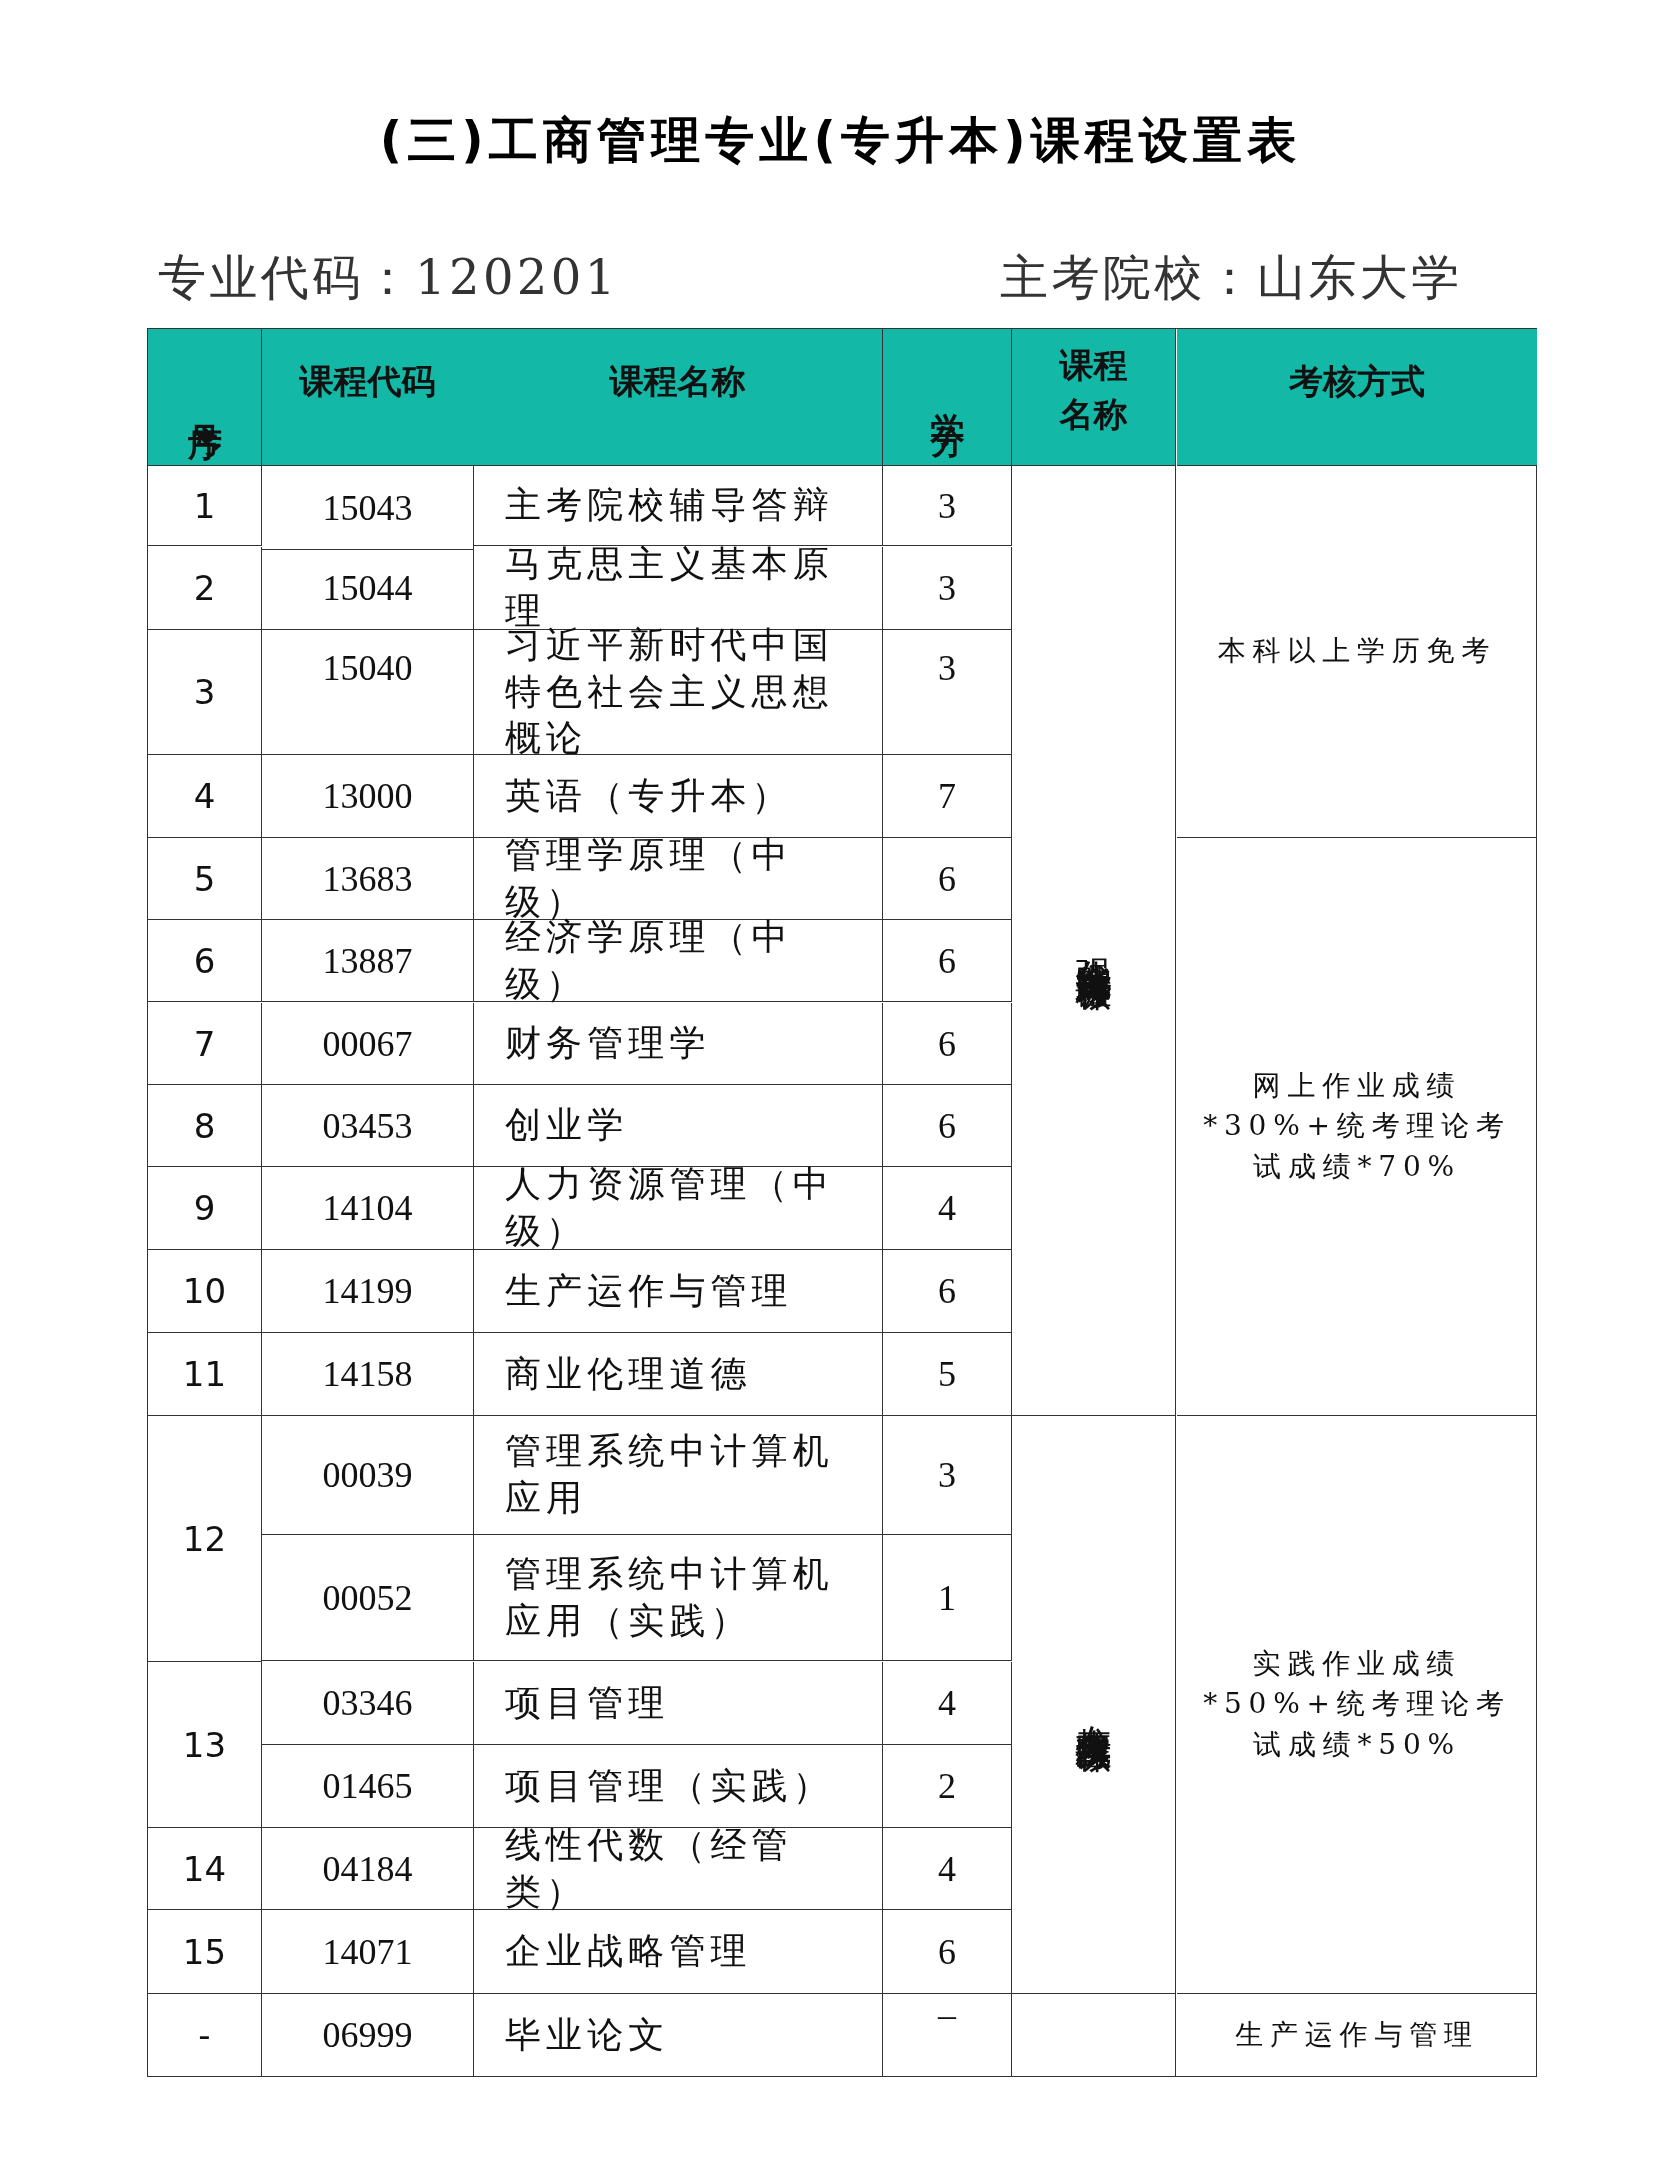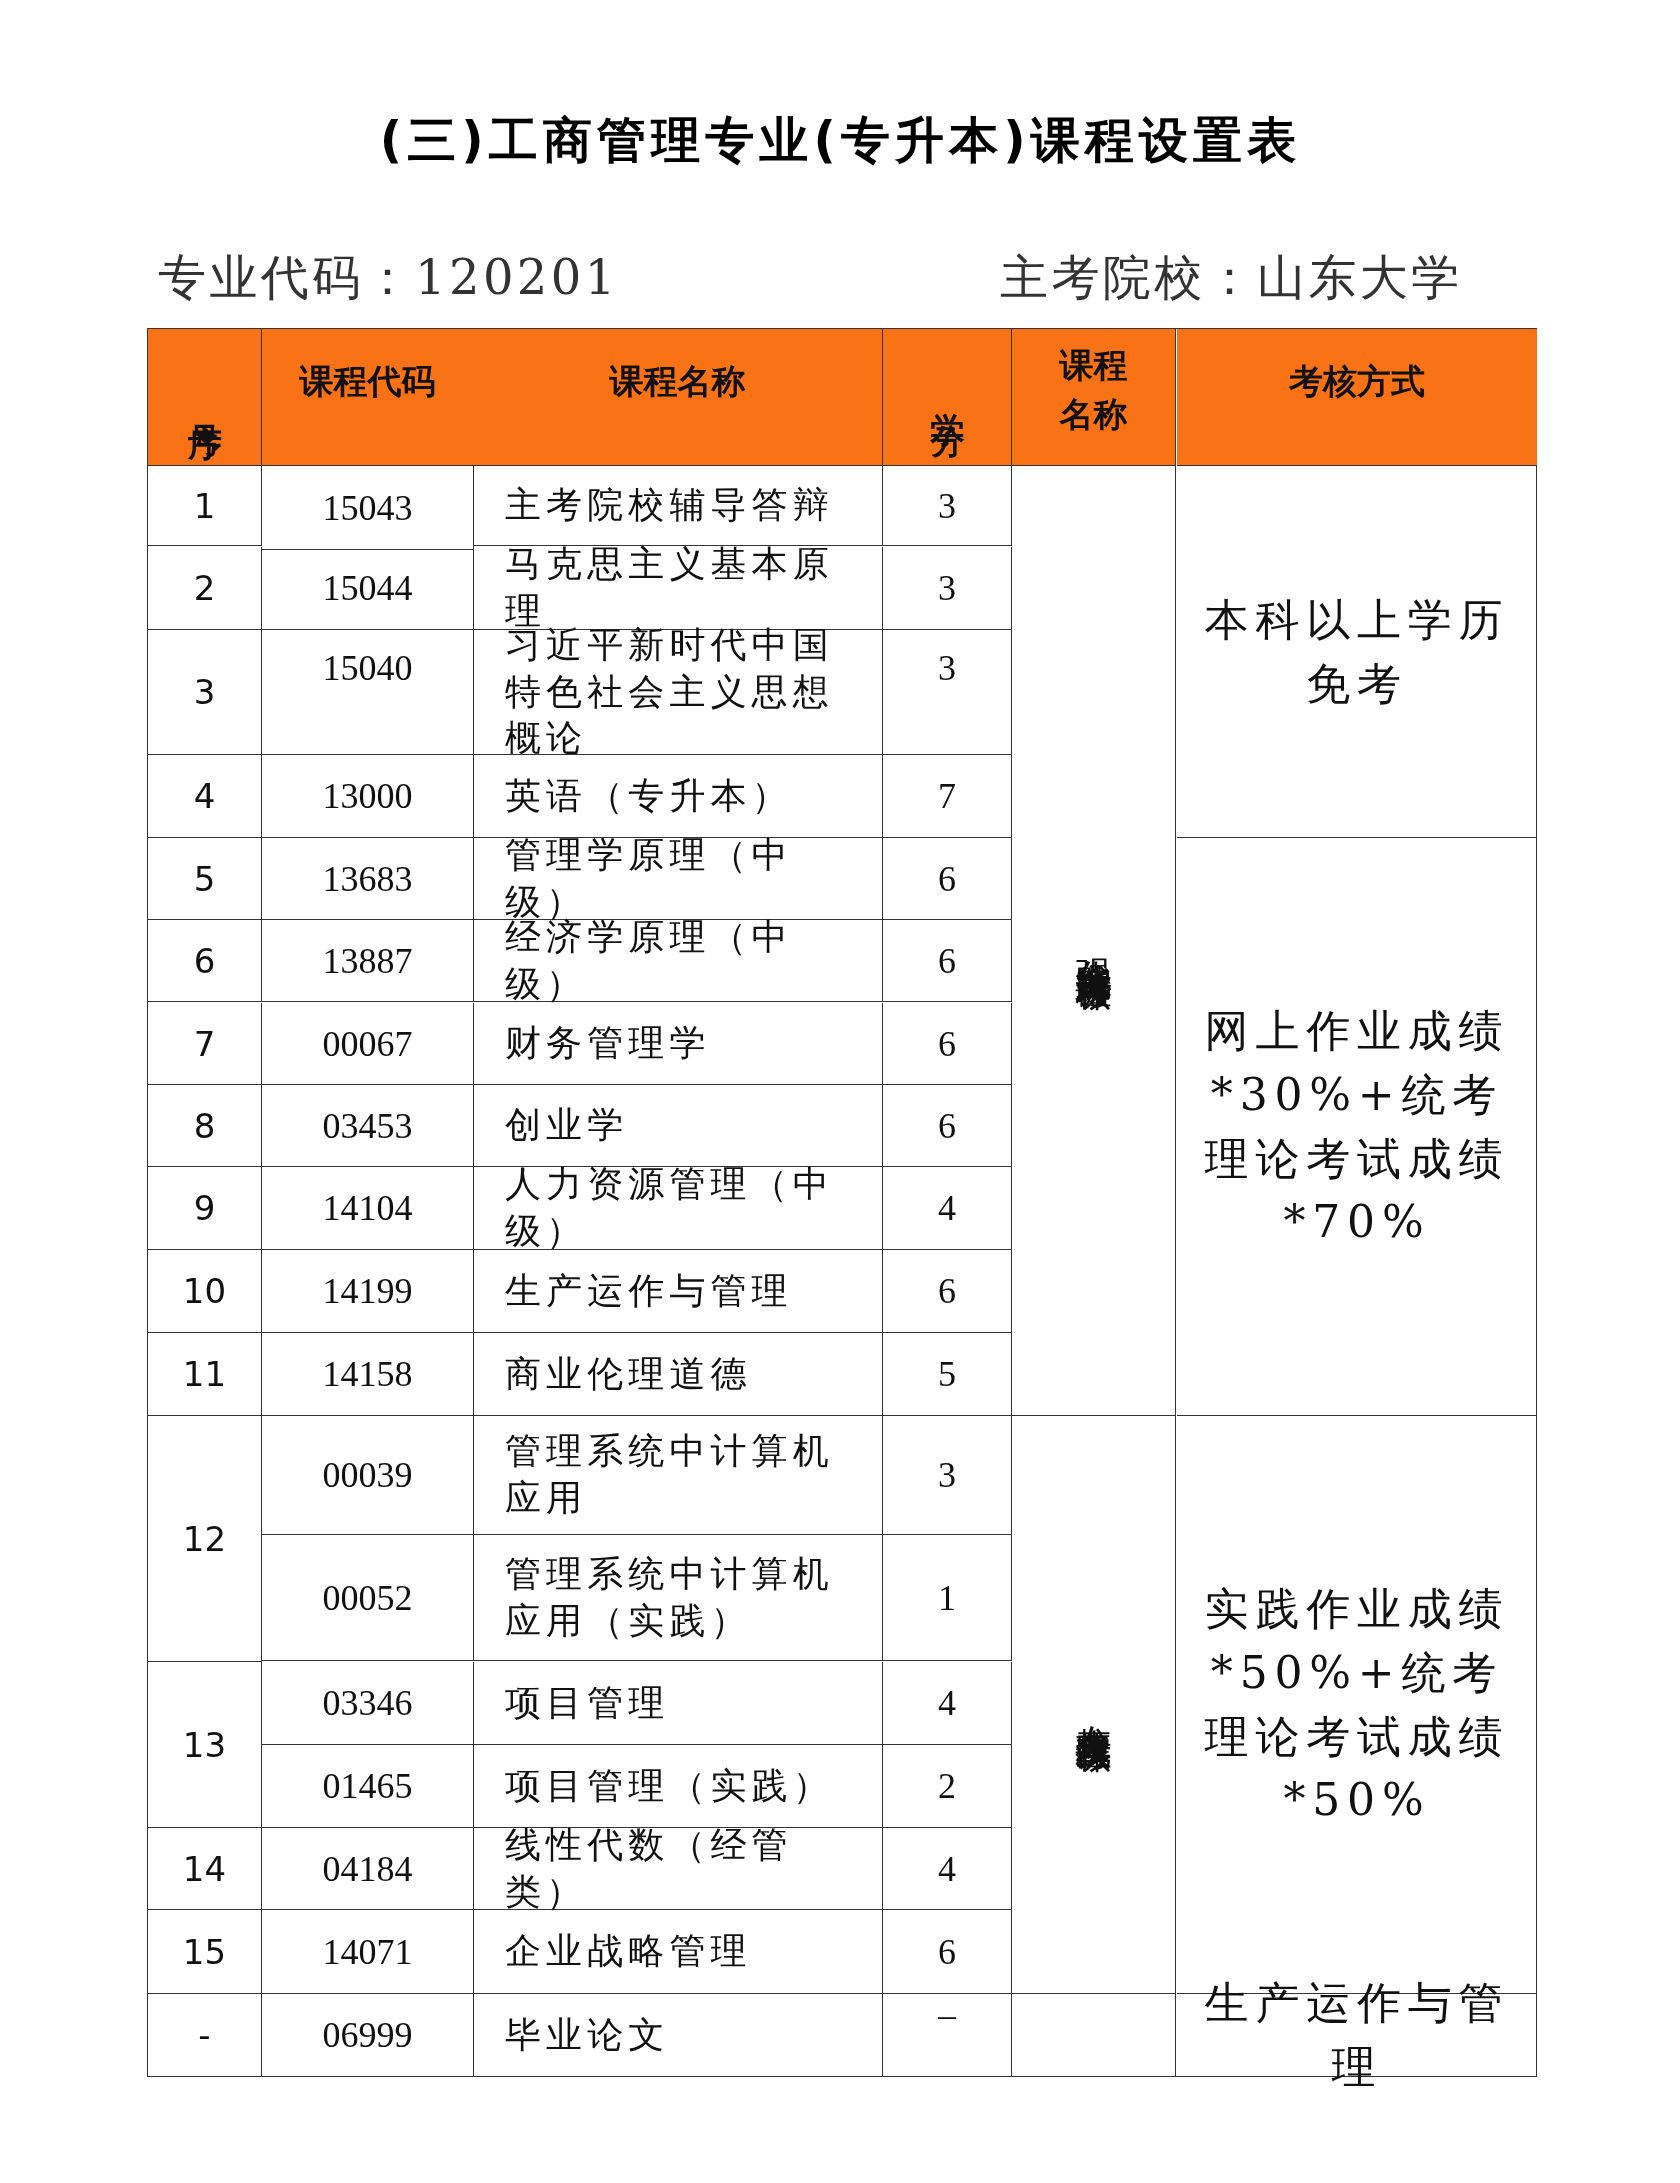--- a/index.html
+++ b/index.html
@@ -8,29 +8,29 @@
   .title { position:absolute; left:0; width:1681px; top:108px; text-align:center;
            font-family:"DejaVu Sans", "Liberation Sans", sans-serif; font-weight:bold;
            font-size:49px; letter-spacing:5.1px; color:#000; }
   .meta { position:absolute; top:246px; font-size:48px; color:#333; letter-spacing:3.4px; }
   .meta.left { left:158px; }
   .meta.right { left:1000px; }
   .grid { position:absolute; left:147px; top:328px; width:1390px; height:1749px;
           border:1.7px solid #333; box-sizing:border-box; }
   .cell { position:absolute; box-sizing:border-box; border-right:1.7px solid #333; border-bottom:1.7px solid #333;
           display:flex; align-items:center; justify-content:center; text-align:center; }
-  .hdr { background:#f97316; font-family:"DejaVu Sans","Liberation Sans",sans-serif; font-weight:bold;
+  .hdr { background:#14b8a6; font-family:"DejaVu Sans","Liberation Sans",sans-serif; font-weight:bold;
          font-size:34px; color:#111; line-height:1.35; }
   .num { font-size:34px; font-family:"DejaVu Sans","Liberation Sans",sans-serif; }
   .code { font-size:36px; font-family:"Liberation Serif","DejaVu Serif",serif; }
   .name { justify-content:flex-start; text-align:left; padding-left:32px; padding-right:8.5px;
           font-size:36px; letter-spacing:5.1px; line-height:1.3; }
   .credit { font-size:36px; font-family:"Liberation Serif","DejaVu Serif",serif; }
   .attr { font-size:36px; writing-mode:vertical-rl; text-orientation:upright; letter-spacing:1.7px; line-height:1; }
-  .exam { font-size:44px; letter-spacing:6.8px; line-height:1.45; padding:12px 17px; }
+  .exam { font-size:28px; letter-spacing:6.8px; line-height:1.45; padding:12px 17px; }
   .nor { border-right:none; }
 </style>
 </head>
 <body>
 
 <div class="title">(三)工商管理专业(专升本)课程设置表</div>
 <div class="meta left">专业代码：120201</div>
 <div class="meta right">主考院校：山东大学</div>
 
 <div class="grid" id="grid">

